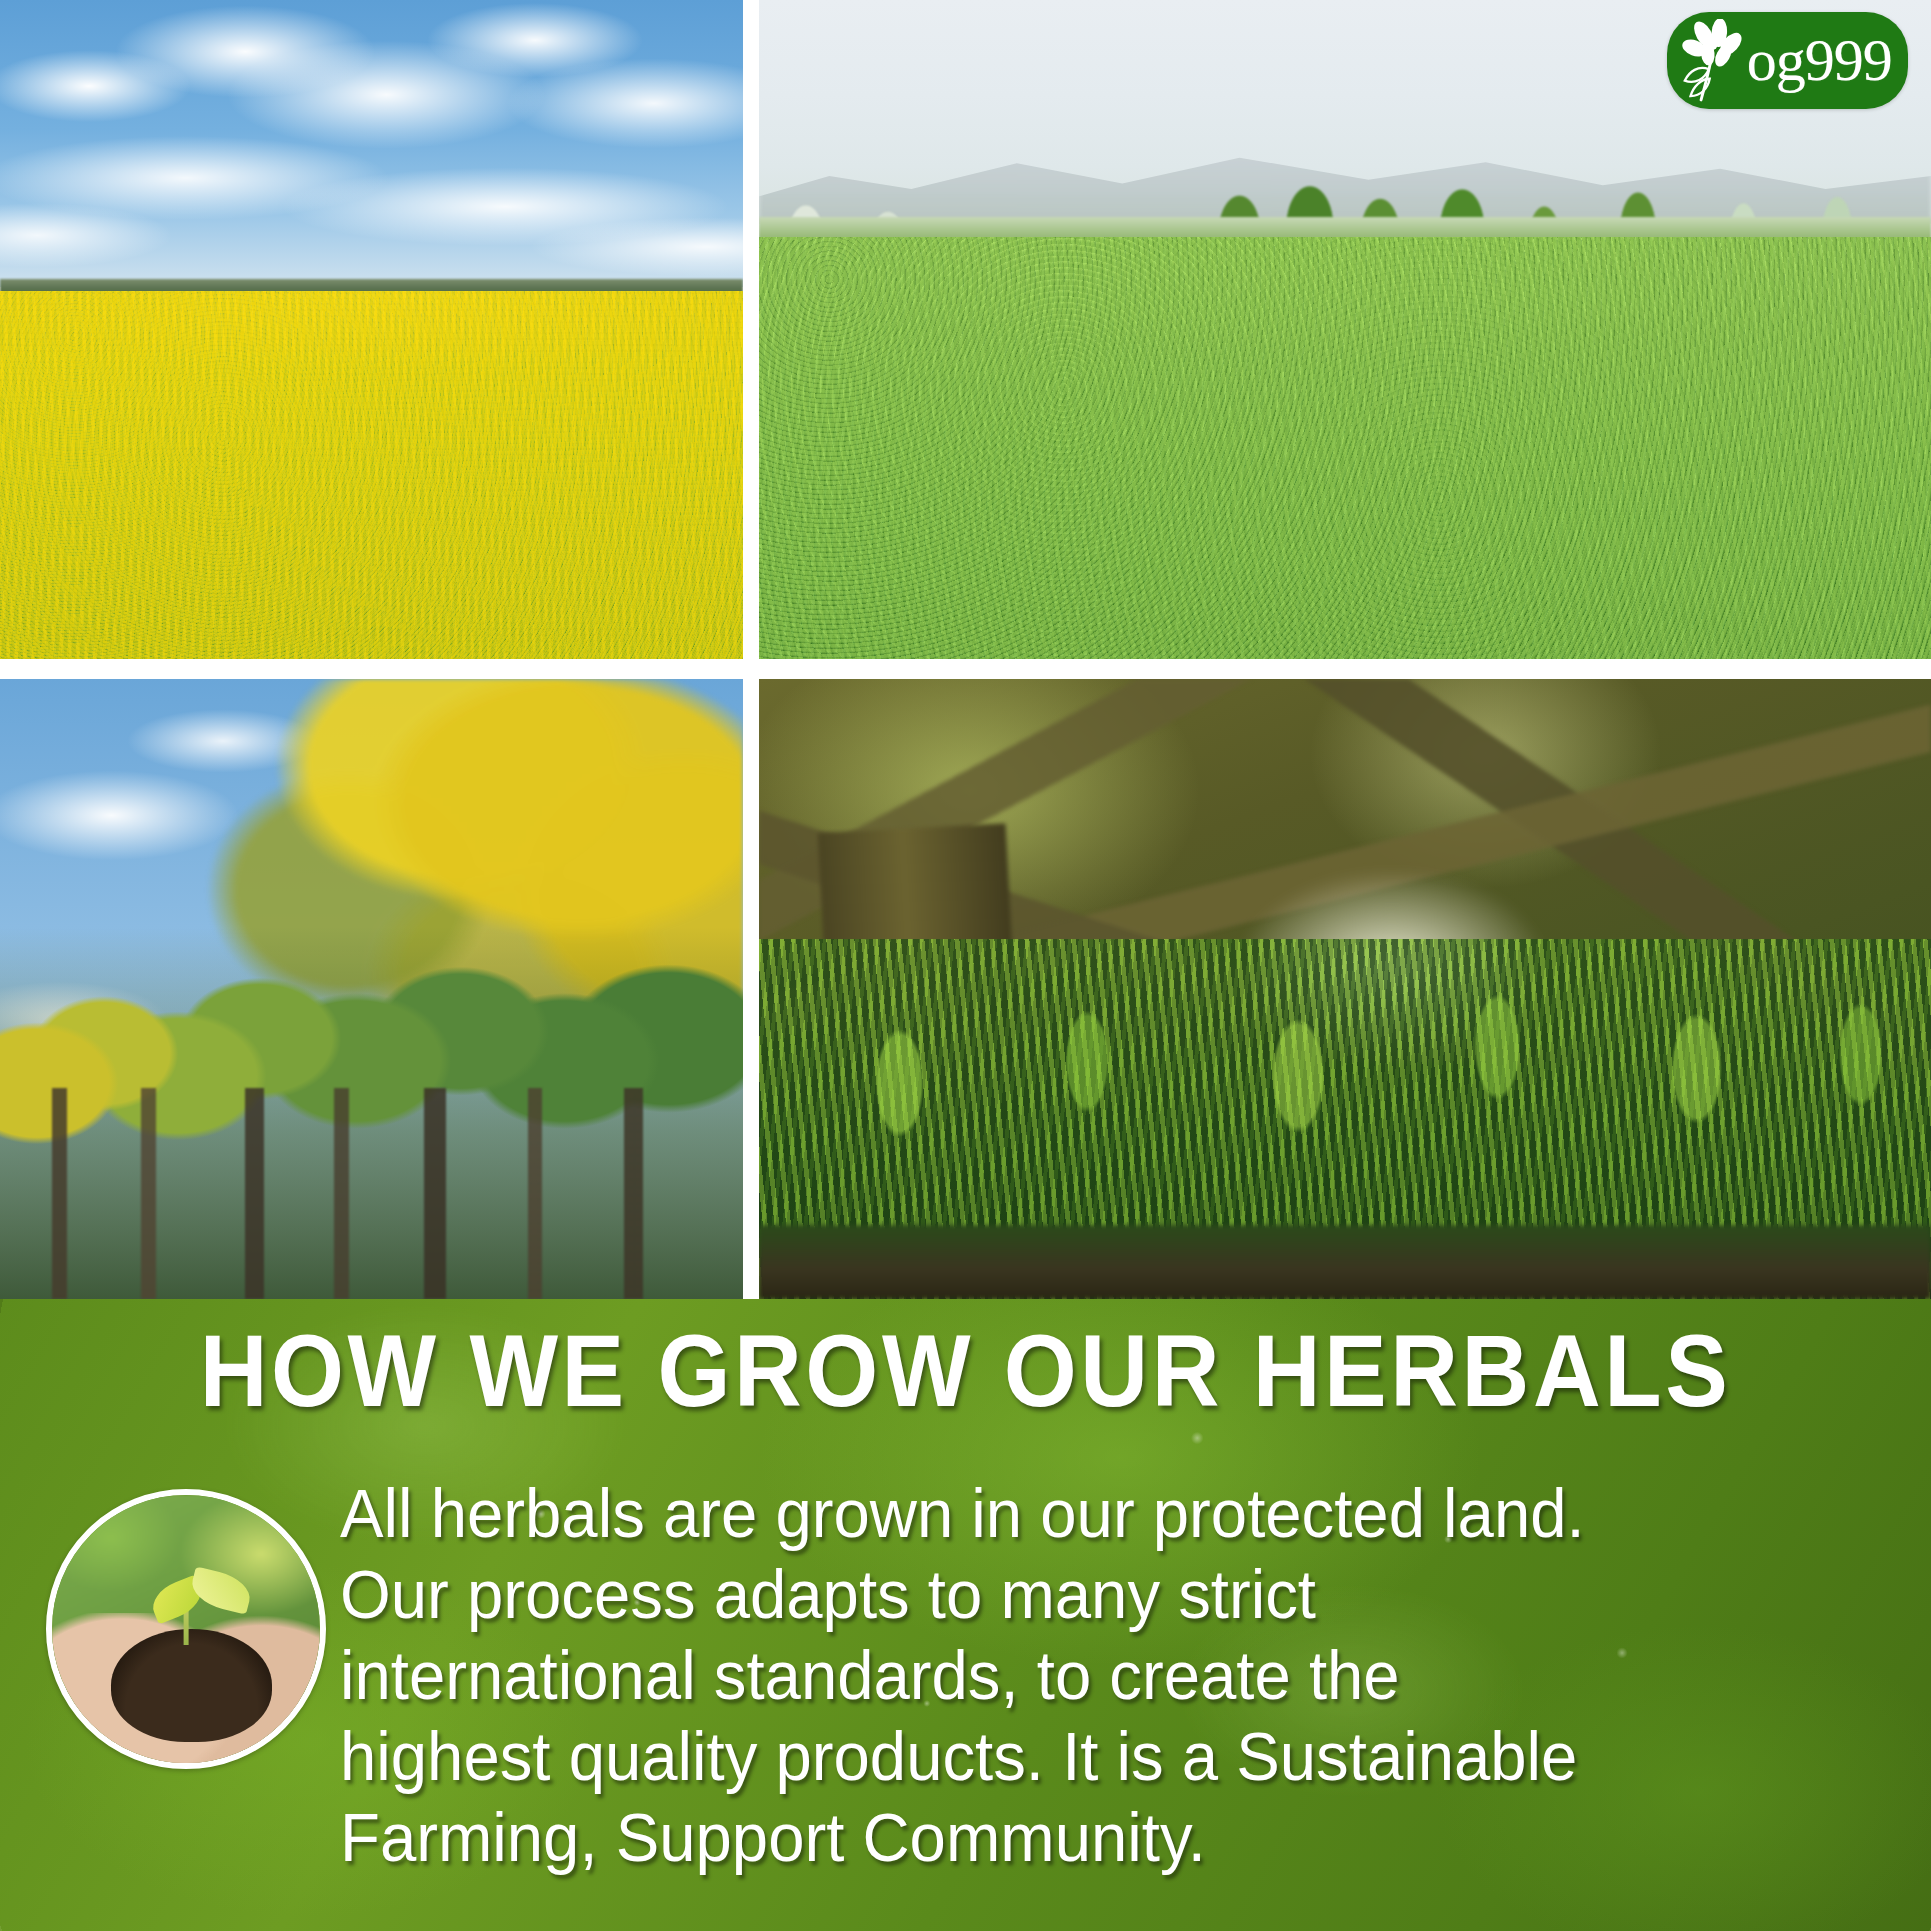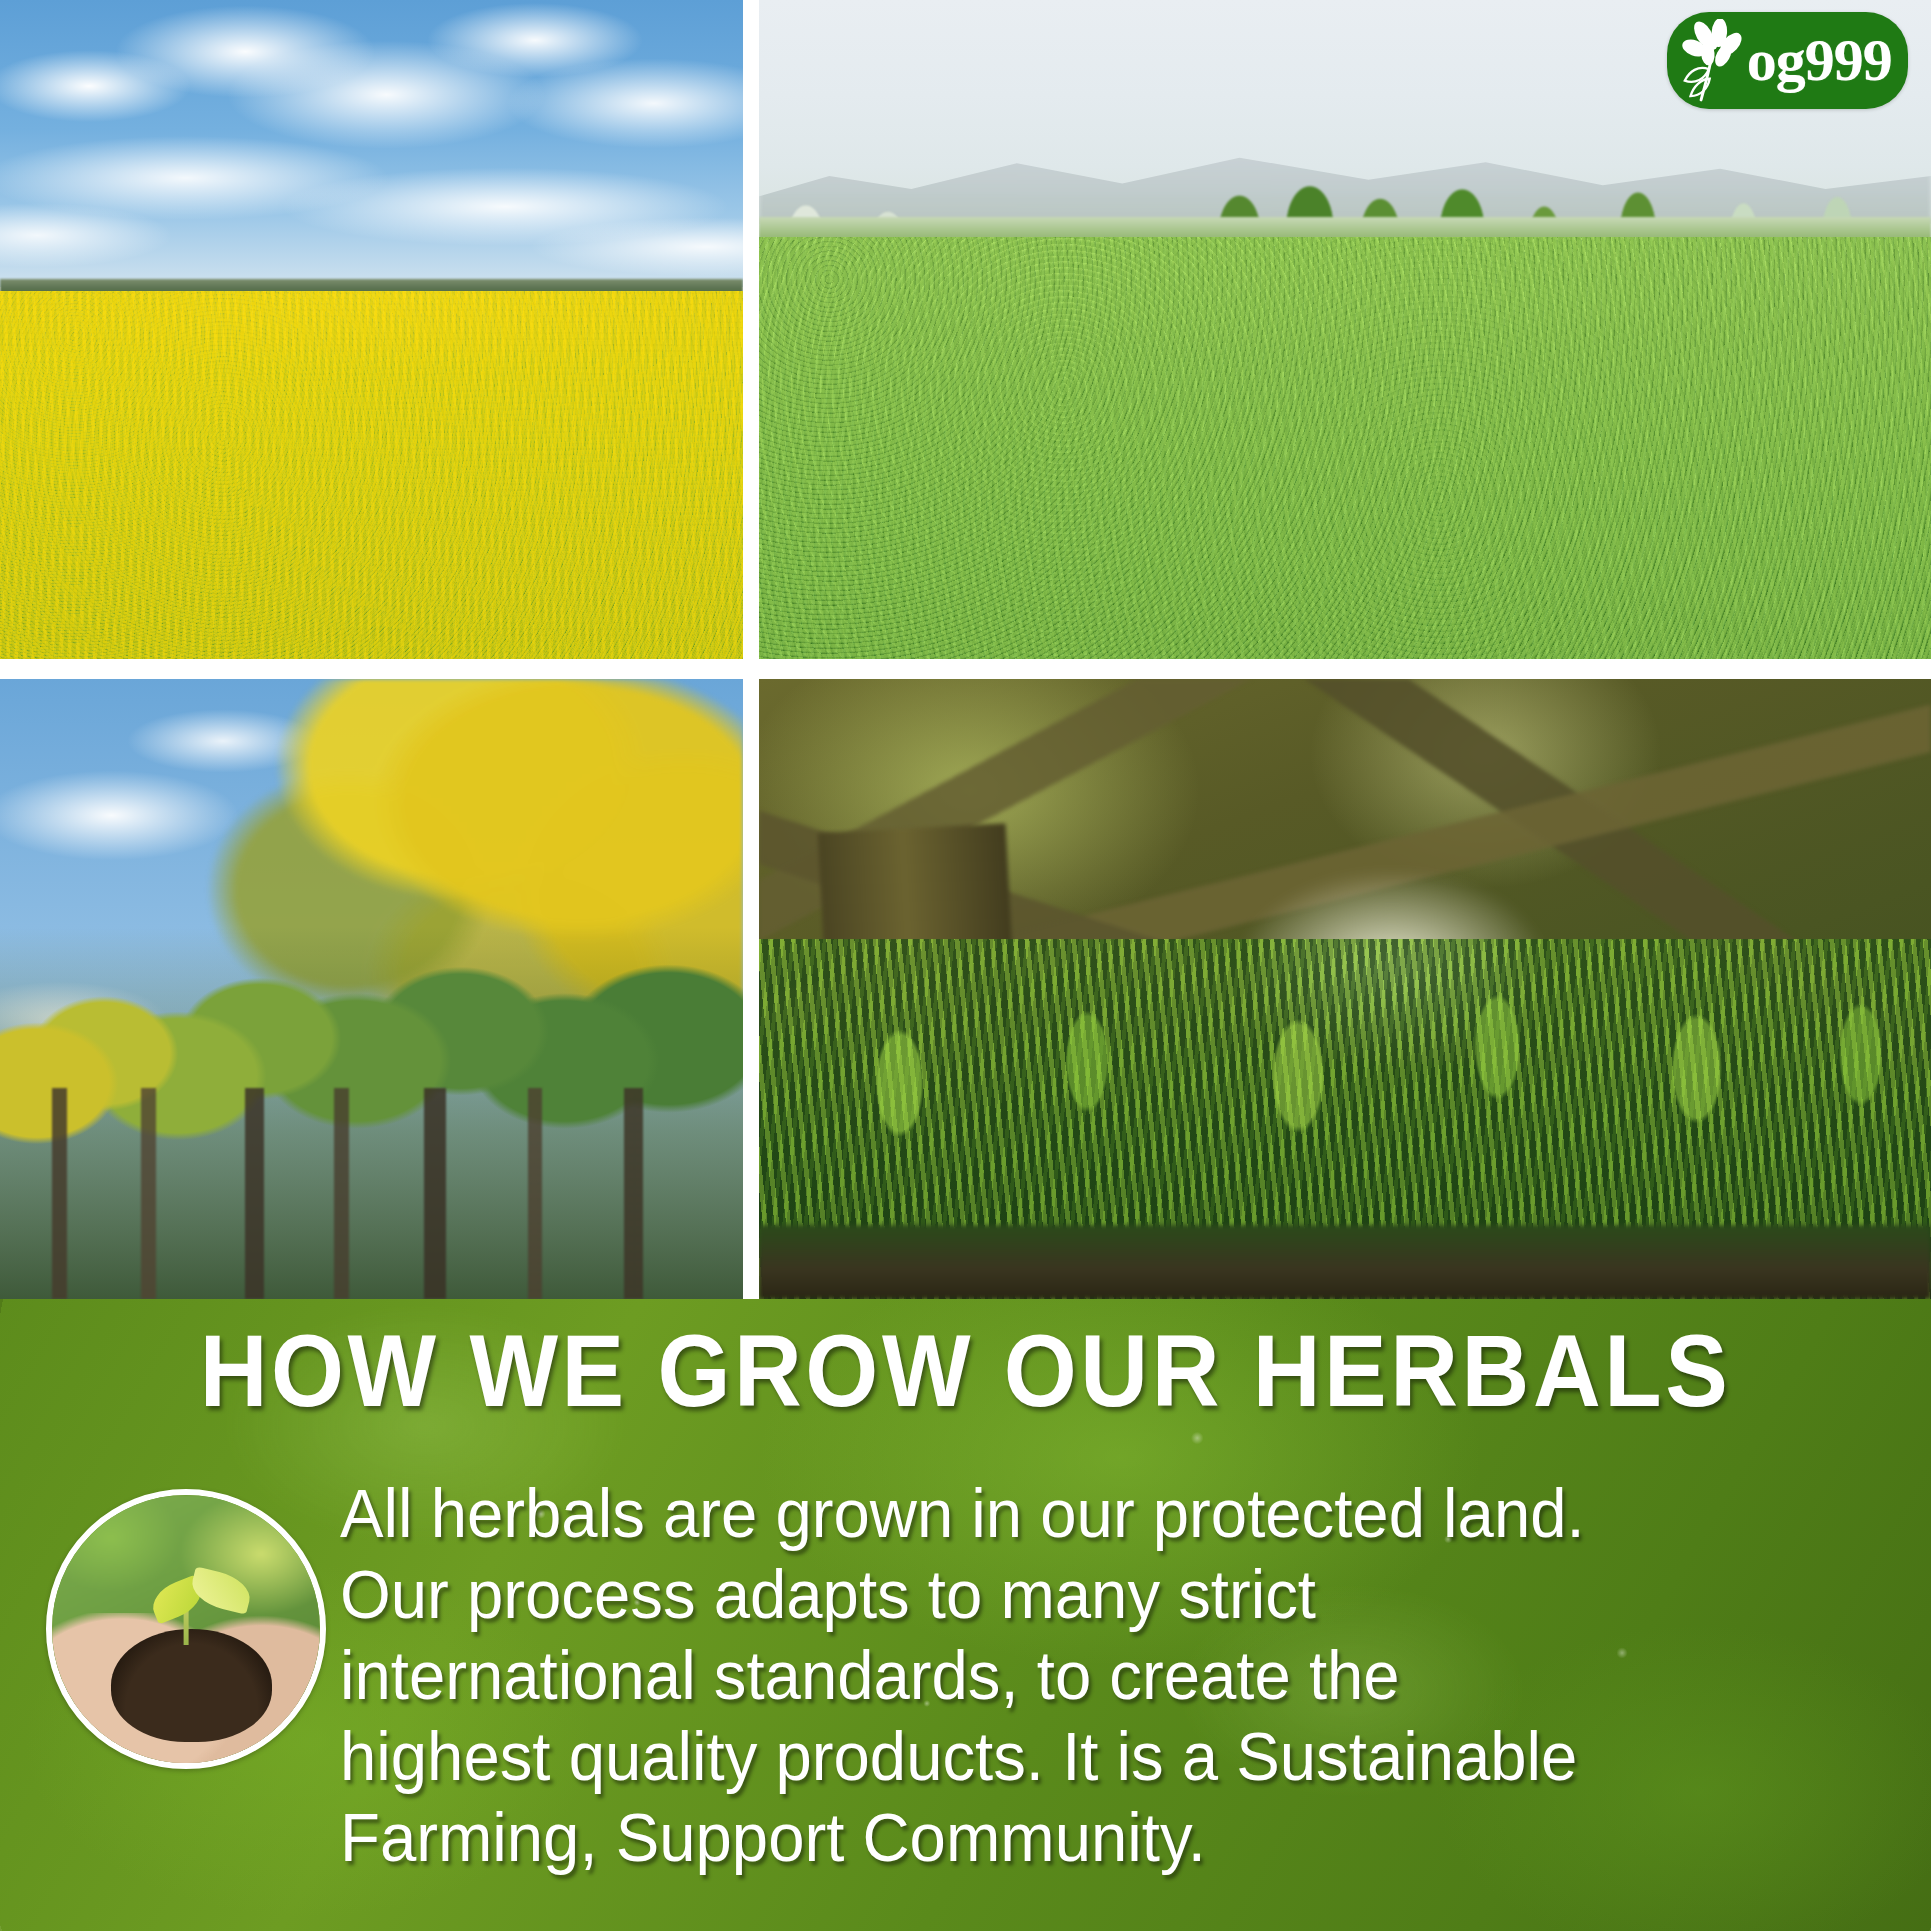--- a/index.html
+++ b/index.html
@@ -218,21 +218,21 @@
   
   .logo-badge{
     position:absolute; right:23px; top:11.6px;
     width:241px; height:97px;
     background:#1f7a14;
     border-radius:42px;
     display:flex; align-items:center; justify-content:center;
     z-index:30;
     box-shadow:0 1px 3.9px rgba(0,0,0,.18);
   }
-  .logo-inner{ display:flex; align-items:center; gap:1.9px; transform:translateX(-3.9px);font-weight:bold; }
+  .logo-inner{ display:flex; align-items:center; gap:1.9px; transform:translateX(-3.9px); }
   .logo-flower{ width:75px; height:83px; flex:0 0 auto; margin-right:-5.8px; }
   .logo-word{
     font-family:"Liberation Serif", serif;
     font-size:60px; color:#ffffff; letter-spacing:-1px;
     line-height:1; font-style:normal;
     text-shadow:0 0 1px rgba(255,255,255,.4);
   }
 
   
   .panel{

